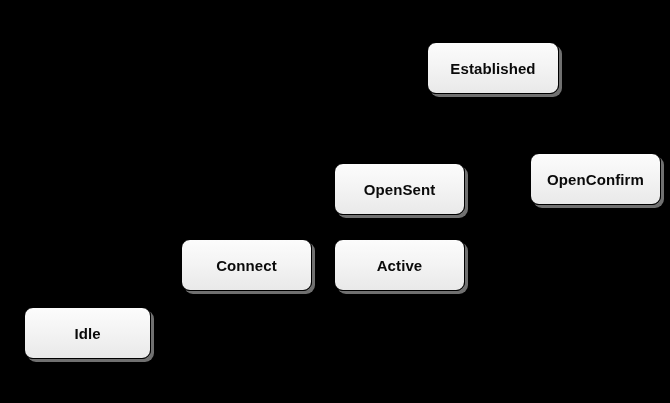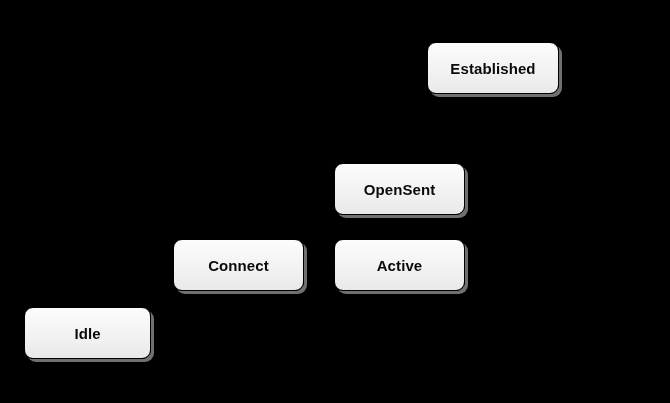--- a/index.html
+++ b/index.html
@@ -74,22 +74,25 @@
   </svg>
 
   <div class="state-node" style="left: 410px; top: 42px; width: 132px; height: 52px; background: linear-gradient(rgb(252, 252, 252) 0%, rgb(244, 244, 244) 45%, rgb(233, 233, 233) 100%); border-color: rgb(0, 0, 0); box-shadow: rgb(112, 112, 112) 3px 3px 0px 0px;">
     <span class="state-label">Established</span>
   </div>
 
   <div class="state-node" style="left: 317px; top: 163px; width: 131px; height: 52px; background: linear-gradient(rgb(252, 252, 252) 0%, rgb(244, 244, 244) 45%, rgb(233, 233, 233) 100%); border-color: rgb(0, 0, 0); box-shadow: rgb(112, 112, 112) 3px 3px 0px 0px;">
     <span class="state-label">OpenSent</span>
   </div>
 
+  <div class="state-node" style="left: 513px; top: 153px; width: 131px; height: 52px; background: linear-gradient(rgb(252, 252, 252) 0%, rgb(244, 244, 244) 45%, rgb(233, 233, 233) 100%); border-color: rgb(0, 0, 0); box-shadow: rgb(112, 112, 112) 3px 3px 0px 0px;">
+    <span class="state-label">OpenConfirm</span>
+  </div>
 
-  <div class="state-node" style="left: 156px; top: 239px; width: 131px; height: 52px; background: linear-gradient(rgb(252, 252, 252) 0%, rgb(244, 244, 244) 45%, rgb(233, 233, 233) 100%); border-color: rgb(0, 0, 0); box-shadow: rgb(112, 112, 112) 3px 3px 0px 0px;">
+  <div class="state-node" style="left: 164px; top: 239px; width: 131px; height: 52px; background: linear-gradient(rgb(252, 252, 252) 0%, rgb(244, 244, 244) 45%, rgb(233, 233, 233) 100%); border-color: rgb(0, 0, 0); box-shadow: rgb(112, 112, 112) 3px 3px 0px 0px;">
     <span class="state-label">Connect</span>
   </div>
 
   <div class="state-node" style="left: 7px; top: 307px; width: 127px; height: 52px; background: linear-gradient(rgb(252, 252, 252) 0%, rgb(244, 244, 244) 45%, rgb(233, 233, 233) 100%); border-color: rgb(0, 0, 0); box-shadow: rgb(112, 112, 112) 3px 3px 0px 0px;">
     <span class="state-label">Idle</span>
   </div>
 
   <div class="state-node" style="left: 317px; top: 239px; width: 131px; height: 52px; background: linear-gradient(rgb(252, 252, 252) 0%, rgb(244, 244, 244) 45%, rgb(233, 233, 233) 100%); border-color: rgb(0, 0, 0); box-shadow: rgb(112, 112, 112) 3px 3px 0px 0px;">
     <span class="state-label">Active</span>
   </div>

